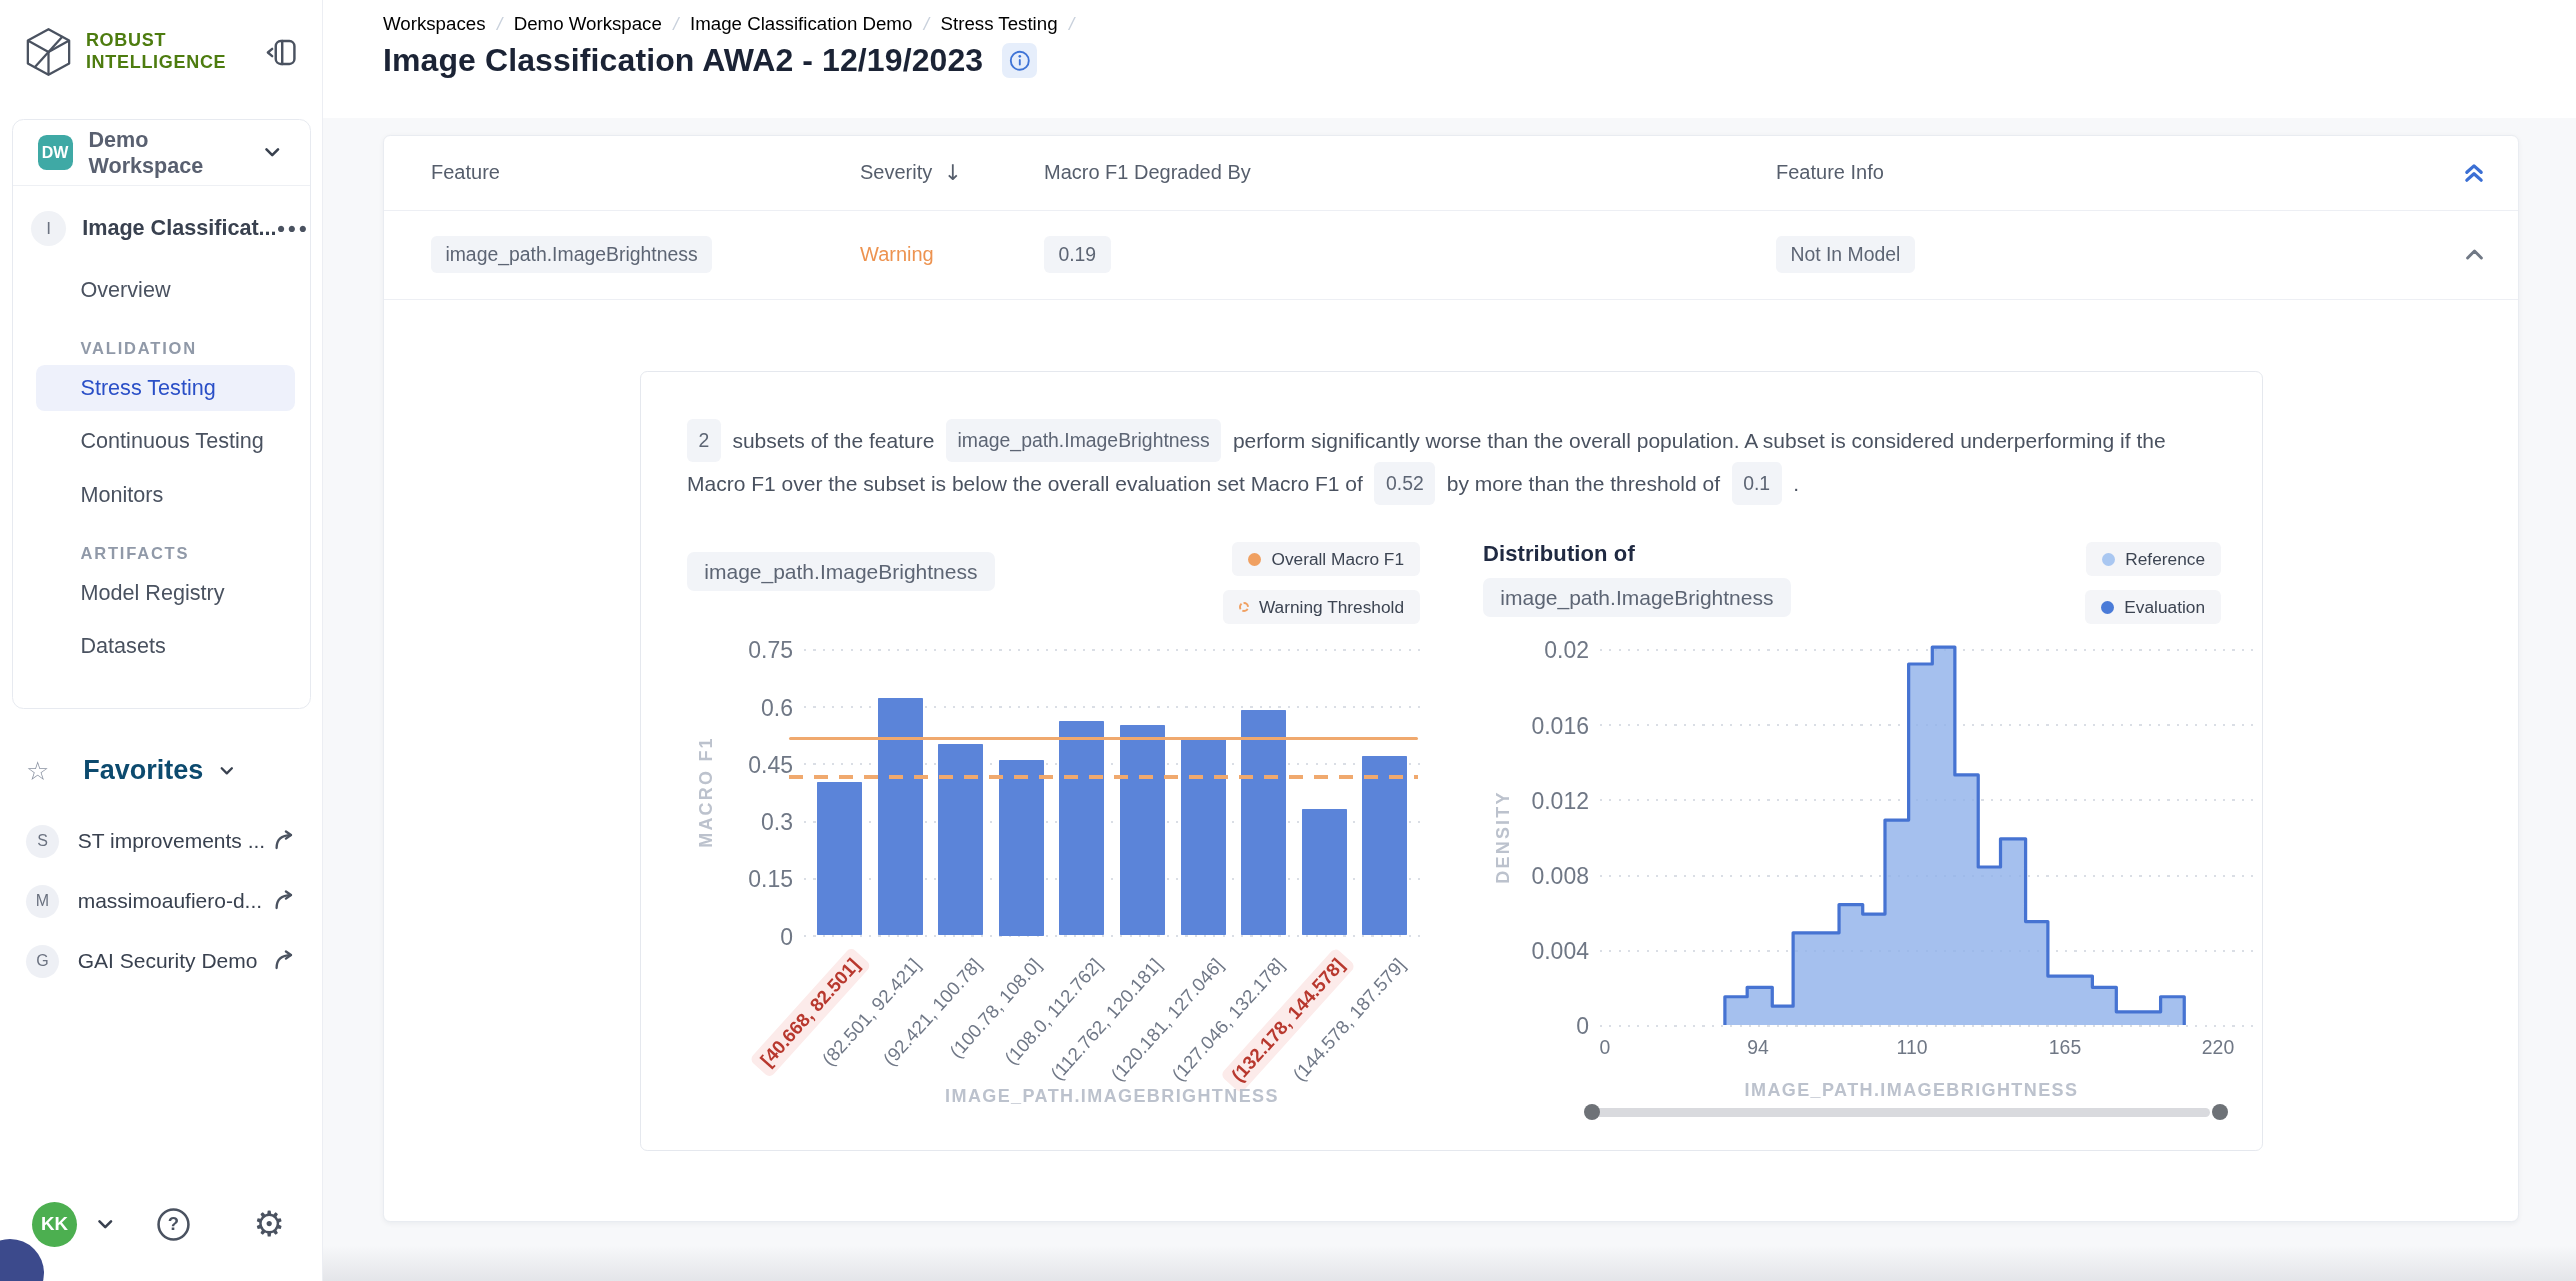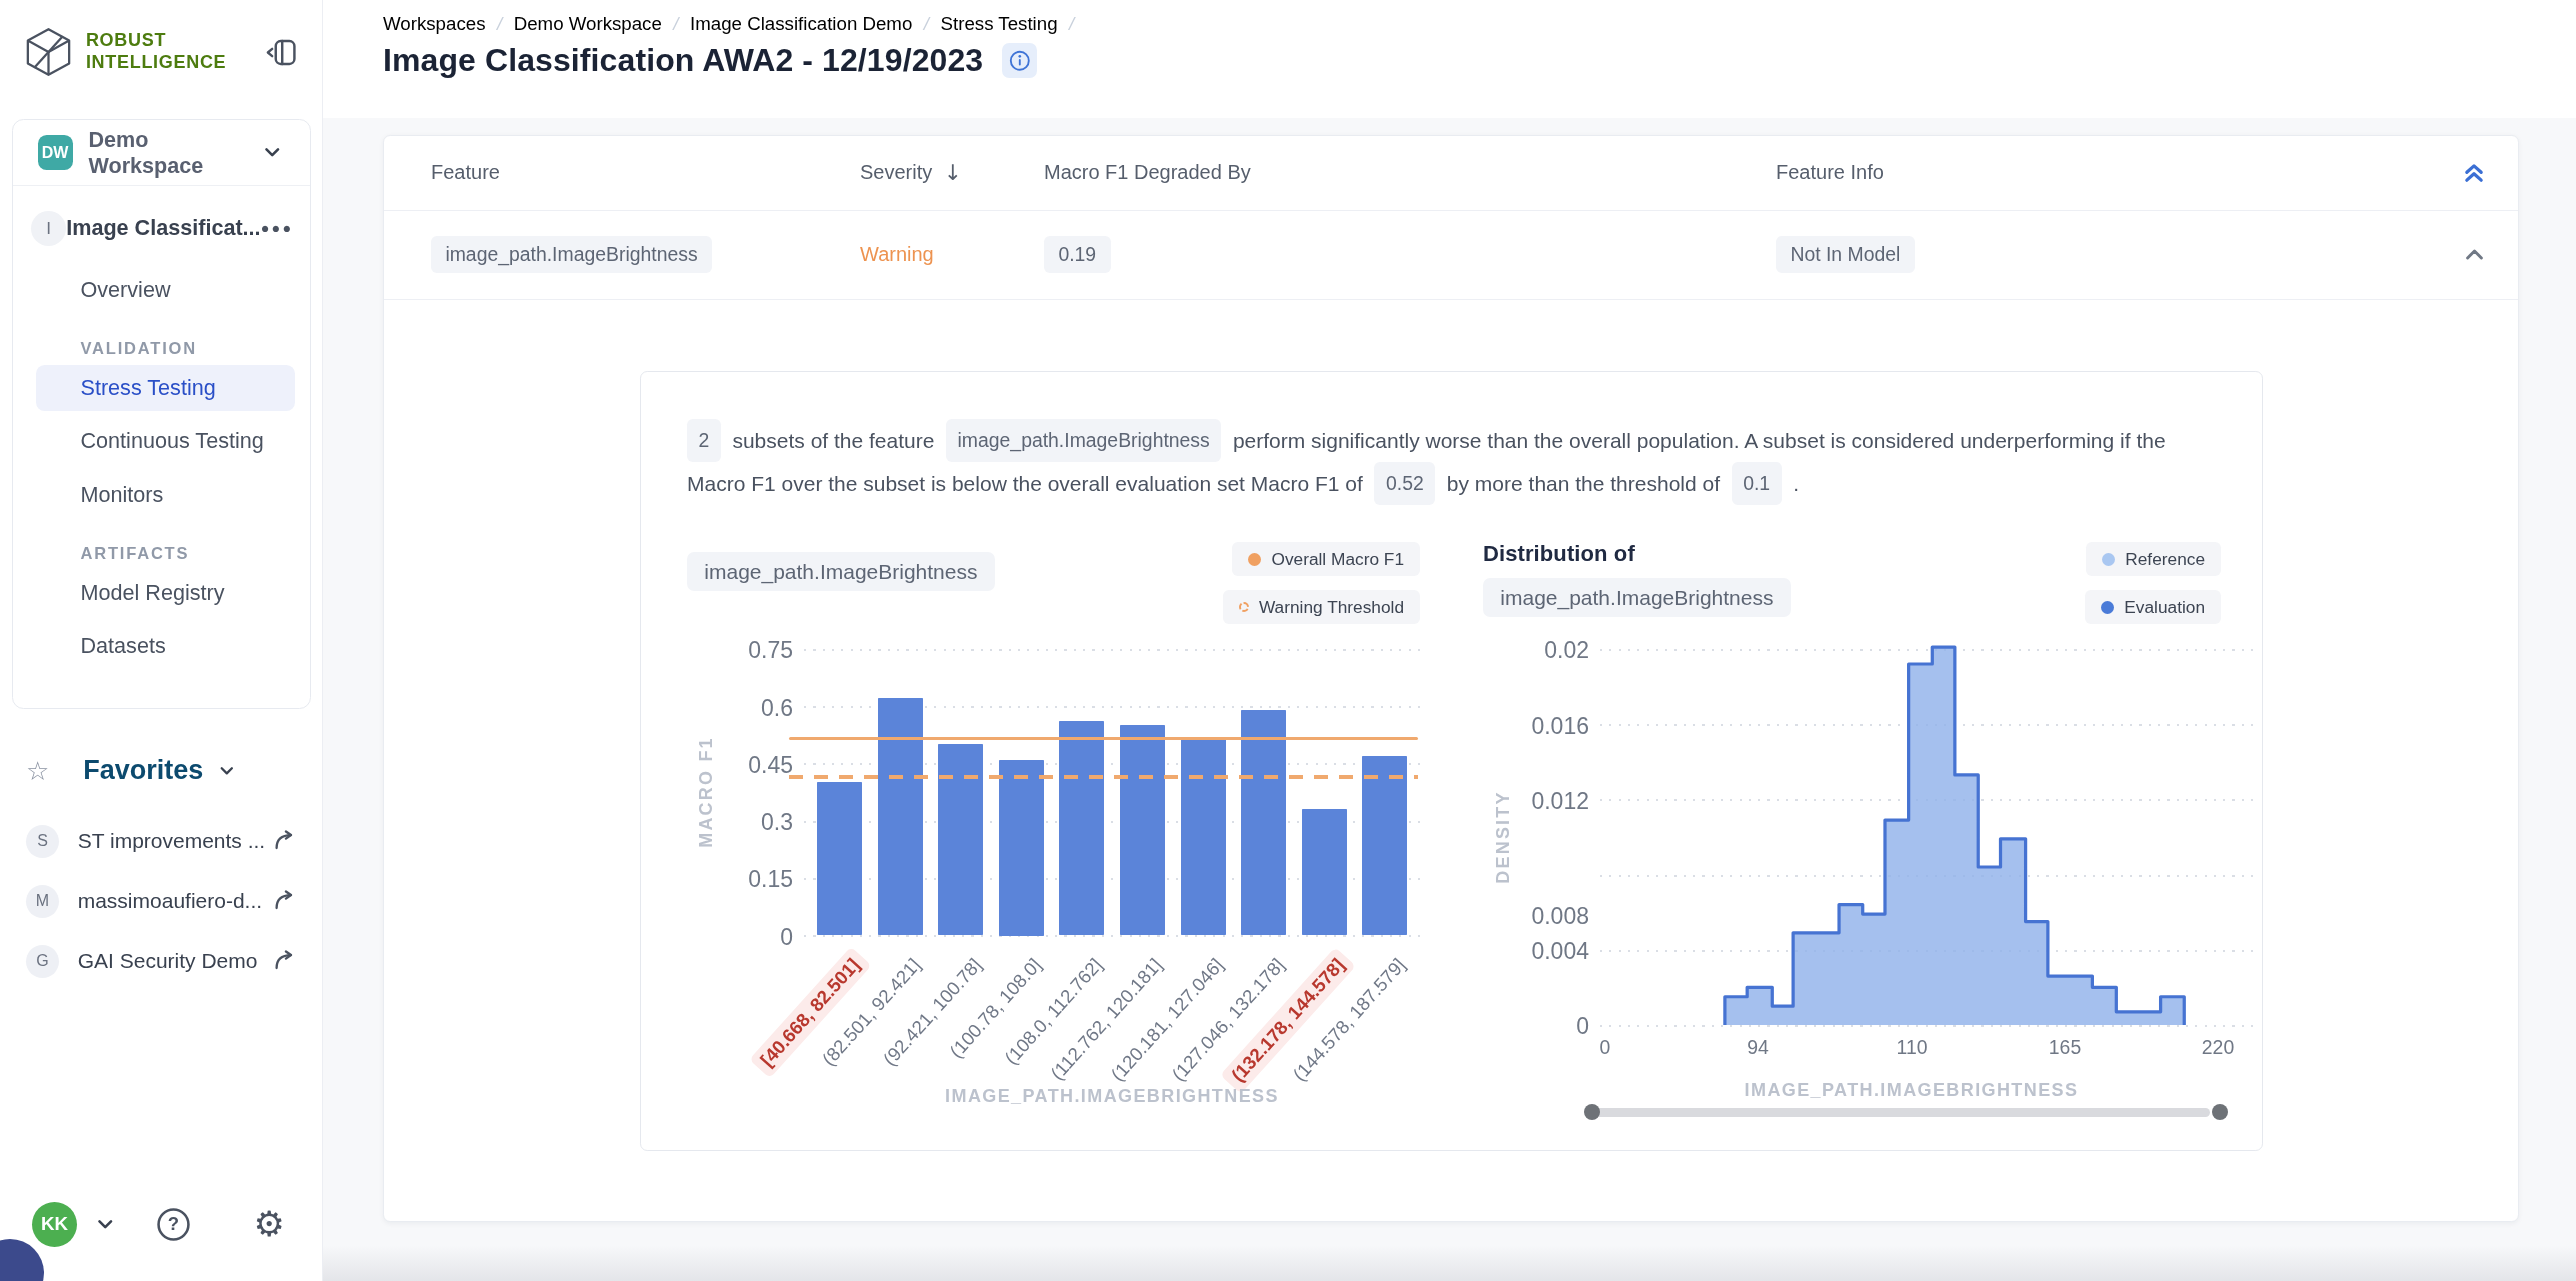--- a/index.html
+++ b/index.html
@@ -13,21 +13,21 @@
 .logo-text{font-size:18px;font-weight:700;letter-spacing:0.7px;color:#4d7c0f;line-height:21.6px;margin-left:14.4px}
 .collapse-btn{margin-left:auto;cursor:pointer}
 .ws-card{position:absolute;left:11.5px;right:11.5px;top:119px;height:590px;border:0.7px solid #e7eaf0;border-radius:11.5px;background:#fff}
 .ws-row{display:flex;align-items:center;height:66px;padding:0 25px;border-bottom:0.7px solid #eef0f4}
 .avatar{display:flex;align-items:center;justify-content:center;color:#fff;font-weight:700;flex:none}
 .ws-avatar{width:35px;height:35px;border-radius:8.6px;background:#3fa9a5;font-size:16px}
 .ws-name{font-size:21.6px;color:#596070;font-weight:600;margin-left:16px}
 .ws-chev{margin-left:auto}
 .proj-row{display:flex;align-items:center;padding:0 18.7px;margin-top:16px;height:52px}
 .proj-avatar{width:35px;height:35px;border-radius:50%;background:#f0f2f6;color:#6b7280;font-size:17.3px;font-weight:400}
-.proj-name{font-size:21.6px;color:#39414f;font-weight:600;margin-left:0;white-space:nowrap}
+.proj-name{font-size:21.6px;color:#39414f;font-weight:600;margin-left:16px;white-space:nowrap}
 .dots{margin-left:auto;color:#4a5260;font-size:14.4px;letter-spacing:2.2px}
 .nav{margin-top:13px}
 .nav-item{height:46px;display:flex;align-items:center;margin:7.2px 14.4px 0 23px;border-radius:8.6px;padding-left:45px;
   font-size:21.6px;color:#4a5260;cursor:pointer;white-space:nowrap}
 .nav-item.active{background:#eef1fb;color:#2a4fc7;font-weight:500}
 .nav-section{margin:26px 0 4.3px 68px;font-size:16.5px;letter-spacing:1.8px;color:#9099a8;font-weight:700}
 .fav-head{position:absolute;top:755px;left:26px;right:26px;display:flex;align-items:center;cursor:pointer}
 .fav-star{font-size:26px;color:#8b93a2;font-family:"DejaVu Sans",sans-serif}
 .fav-label{font-size:27px;color:#0c4a6e;font-weight:600;margin-left:34px;margin-right:13px}
 .fav-list{position:absolute;top:811px;left:26px;right:26px}
@@ -337,21 +337,21 @@
                 <div class="pill">
                   <span class="mk solid" style="background: rgb(74, 123, 216);"></span>
                   <span>Evaluation</span>
                 </div>
               </div>
           <div class="grid" style="left: 117px; top: 484px; width: 660px;"></div>
               <div class="ytick" style="left: 13px; top: 472px;">0</div>
               <div class="grid" style="left: 117px; top: 409px; width: 660px;"></div>
               <div class="ytick" style="left: 13px; top: 397px;">0.004</div>
               <div class="grid" style="left: 117px; top: 334px; width: 660px;"></div>
-              <div class="ytick" style="left: 13px; top: 322px; margin-top: 40px;">0.008</div>
+              <div class="ytick" style="left: 13px; top: 322px;">0.008</div>
               <div class="grid" style="left: 117px; top: 258px; width: 660px;"></div>
               <div class="ytick" style="left: 13px; top: 247px;">0.012</div>
               <div class="grid" style="left: 117px; top: 183px; width: 660px;"></div>
               <div class="ytick" style="left: 13px; top: 172px;">0.016</div>
               <div class="grid" style="left: 117px; top: 108px; width: 660px;"></div>
               <div class="ytick" style="left: 13px; top: 96px;">0.02</div>
               <svg class="hist" width="785" height="584" viewBox="0 0 1092 812">
                 <path d="M 336.5 673 L 336.5 633.8 L 367.5 633.8 L 367.5 620.7 L 402.4 620.7 L 402.4 646.9 L 431.4 646.9 L 431.4 544.9 L 495.3 544.9 L 495.3 505.6 L 528.2 505.6 L 528.2 518.7 L 559.2 518.7 L 559.2 388.0 L 592.1 388.0 L 592.1 170.9 L 625.0 170.9 L 625.0 147.4 L 656.4 147.4 L 656.4 325.2 L 688.9 325.2 L 688.9 453.3 L 719.9 453.3 L 719.9 414.1 L 754.8 414.1 L 754.8 529.2 L 785.8 529.2 L 785.8 605.0 L 847.7 605.0 L 847.7 620.7 L 881.0 620.7 L 881.0 654.7 L 942.6 654.7 L 942.6 633.8 L 975.5 633.8 L 975.5 673 Z" fill="#8fb0ea" fill-opacity="0.8"></path>
                 <path d="M 336.5 673 L 336.5 633.8 L 367.5 633.8 L 367.5 620.7 L 402.4 620.7 L 402.4 646.9 L 431.4 646.9 L 431.4 544.9 L 495.3 544.9 L 495.3 505.6 L 528.2 505.6 L 528.2 518.7 L 559.2 518.7 L 559.2 388.0 L 592.1 388.0 L 592.1 170.9 L 625.0 170.9 L 625.0 147.4 L 656.4 147.4 L 656.4 325.2 L 688.9 325.2 L 688.9 453.3 L 719.9 453.3 L 719.9 414.1 L 754.8 414.1 L 754.8 529.2 L 785.8 529.2 L 785.8 605.0 L 847.7 605.0 L 847.7 620.7 L 881.0 620.7 L 881.0 654.7 L 942.6 654.7 L 942.6 633.8 L 975.5 633.8 L 975.5 673" fill="none" stroke="#4673d2" stroke-width="4.5" stroke-linejoin="round"></path>
               </svg>

